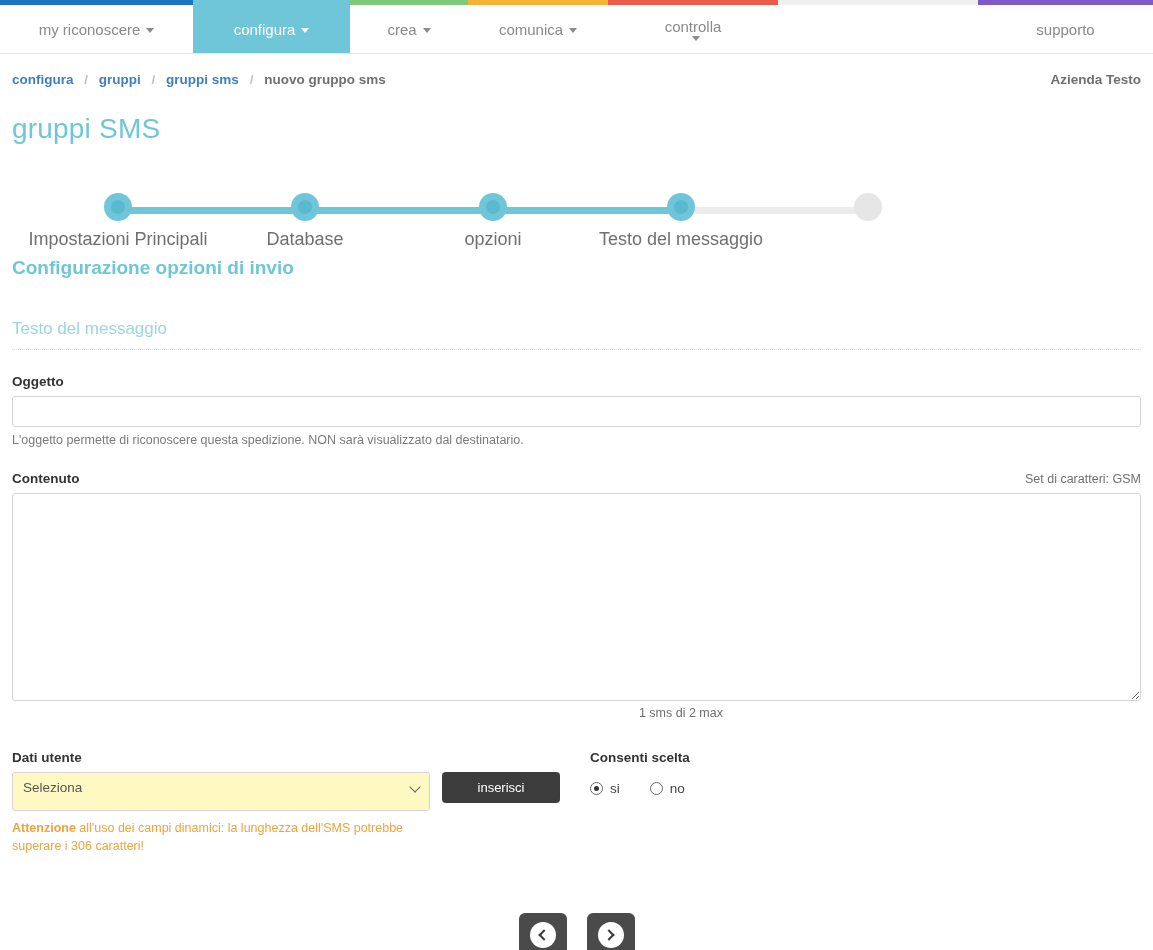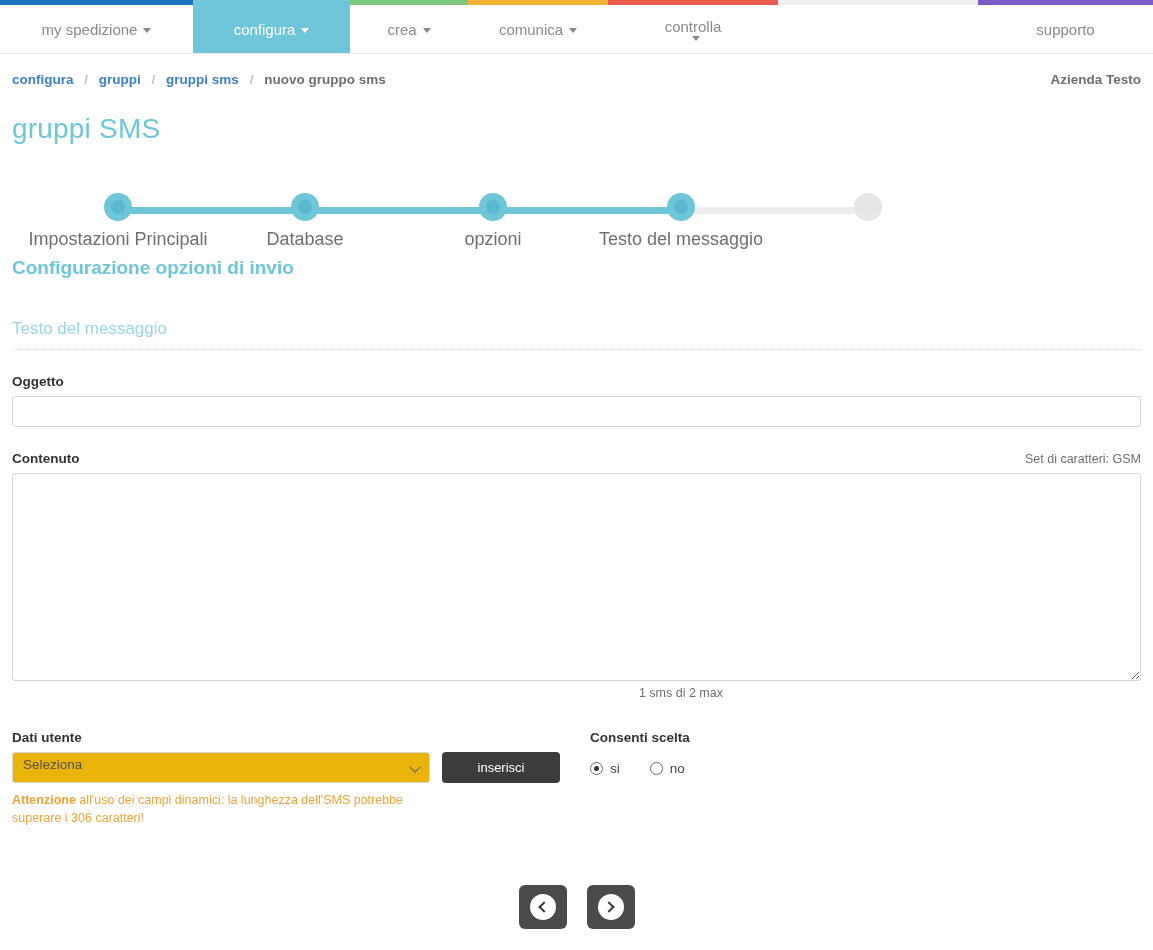--- a/index.html
+++ b/index.html
@@ -239,24 +239,24 @@
     display: flex;
     margin-top: 30px;
   }
   .col-left  { width: 578px; }
   .col-right { flex: 1 1 auto; }
 
   .select-row { display: flex; align-items: flex-start; }
   .select-wrap { position: relative; width: 418px; }
   .sel {
     width: 100%;
-    height: 31px;
+    height: 39px;
     border: 1px solid #d5d5d5;
     border-radius: 3px;
-    background: #eab308;
+    background: #fef9c3;
     font-size: 13.5px;
     font-family: "Liberation Sans", sans-serif;
     color: #555;
     padding: 4px 28px 12px 10px;
     -webkit-appearance: none;
     appearance: none;
     outline: none;
     cursor: pointer;
   }
   .sel-chevron {
@@ -369,21 +369,21 @@
   <span class="cb-teal"></span>
   <span class="cb-green"></span>
   <span class="cb-yellow"></span>
   <span class="cb-red"></span>
   <span class="cb-gap"></span>
   <span class="cb-purple"></span>
 </div>
 
 <nav class="topnav">
   <div class="navitem nv-my">
-    <span>my spedizione</span>
+    <span>my riconoscere</span>
       <i class="caret"></i>
   </div>
   <div class="navitem nv-configura active">
     <span>configura</span>
       <i class="caret"></i>
   </div>
   <div class="navitem nv-crea">
     <span>crea</span>
       <i class="caret"></i>
   </div>
@@ -442,20 +442,21 @@
       <span class="dot"></span>
       <span class="slabel"></span>
     </div>
   </div>
 
   <h2 class="section-title">Configurazione opzioni di invio</h2>
   <h3 class="sub-title">Testo del messaggio</h3>
 
   <label class="flabel">Oggetto</label>
   <input class="text-input" type="text" value="" style="">
+  <div class="help-text">L'oggetto permette di riconoscere questa spedizione. NON sarà visualizzato dal destinatario.</div>
 
   <div class="row-between">
     <label class="flabel">Contenuto</label>
     <span class="charset">Set di caratteri: GSM</span>
   </div>
   <textarea class="big-area" style=""></textarea>
   <div class="counter-row">
     <span class="counter-left">1 sms di 2 max</span>
   </div>
 

